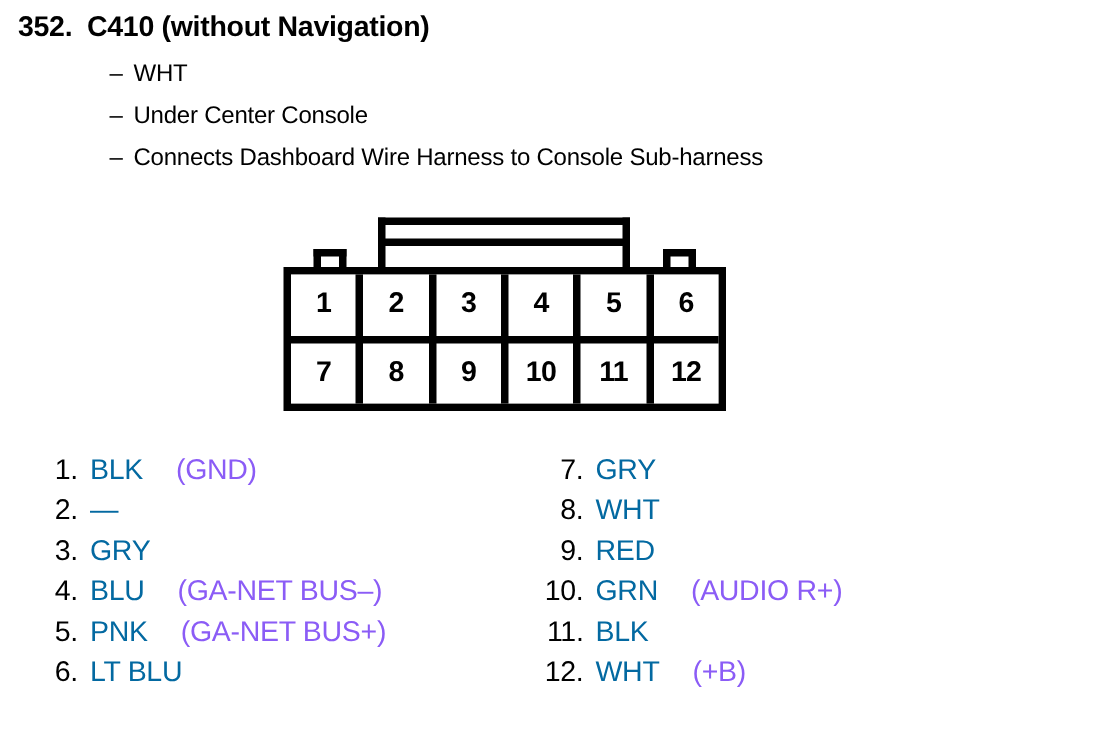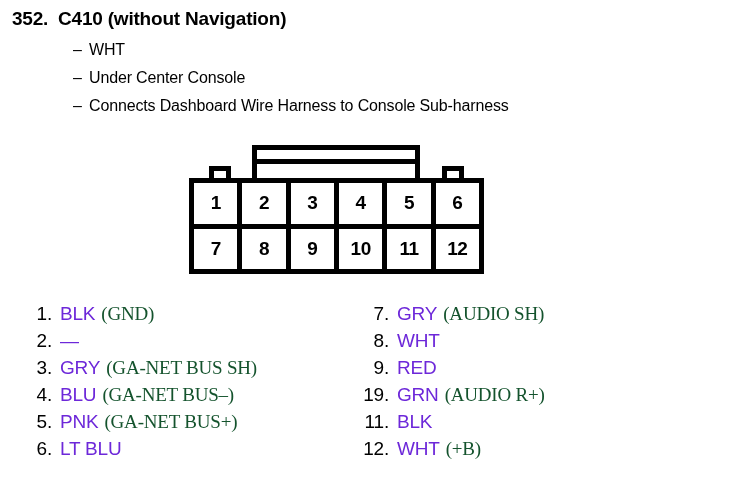--- a/index.html
+++ b/index.html
@@ -153,27 +153,26 @@
   }
   .pin-num {
     display: inline-block;
     width: 34px;
     text-align: right;
     color: #000;
   }
   .pin-wire {
     display: inline-block;
     margin-left: 8px;
-    color: #6d28d9;
+    color: #0369a1;
   }
   .pin-sig {
     display: inline-block;
-    margin-left: 6px;
-    color: #14532d;
-    font-family: Liberation Serif, serif;
+    margin-left: 22px;
+    color: #8b5cf6;
   }
   .pin-sig:empty { margin-left: 0; }
 </style>
 </head>
 <body>
 
 <div id="header-block">
   <div id="title-row">
     <span id="title-number">352.</span><span id="title-text">C410 (without Navigation)</span>
   </div>
@@ -220,21 +219,20 @@
         <span class="pin-sig">(GND)</span>
     </div>
     <div class="pin-row">
       <span class="pin-num">2.</span>
         <span class="pin-wire">—</span>
         <span class="pin-sig"></span>
     </div>
     <div class="pin-row">
       <span class="pin-num">3.</span>
         <span class="pin-wire">GRY</span>
-        <span class="pin-sig">(GA-NET BUS SH)</span>
     </div>
     <div class="pin-row">
       <span class="pin-num">4.</span>
         <span class="pin-wire">BLU</span>
         <span class="pin-sig">(GA-NET BUS–)</span>
     </div>
     <div class="pin-row">
       <span class="pin-num">5.</span>
         <span class="pin-wire">PNK</span>
         <span class="pin-sig">(GA-NET BUS+)</span>
@@ -242,32 +240,31 @@
     <div class="pin-row">
       <span class="pin-num">6.</span>
         <span class="pin-wire">LT BLU</span>
     </div>
   </div>
 
   <div class="pin-column" id="pin-column-right">
     <div class="pin-row">
       <span class="pin-num">7.</span>
         <span class="pin-wire">GRY</span>
-        <span class="pin-sig">(AUDIO SH)</span>
     </div>
     <div class="pin-row">
       <span class="pin-num">8.</span>
         <span class="pin-wire">WHT</span>
     </div>
     <div class="pin-row">
       <span class="pin-num">9.</span>
         <span class="pin-wire">RED</span>
     </div>
     <div class="pin-row">
-      <span class="pin-num">19.</span>
+      <span class="pin-num">10.</span>
         <span class="pin-wire">GRN</span>
         <span class="pin-sig">(AUDIO R+)</span>
     </div>
     <div class="pin-row">
       <span class="pin-num">11.</span>
         <span class="pin-wire">BLK</span>
     </div>
     <div class="pin-row">
       <span class="pin-num">12.</span>
         <span class="pin-wire">WHT</span>

